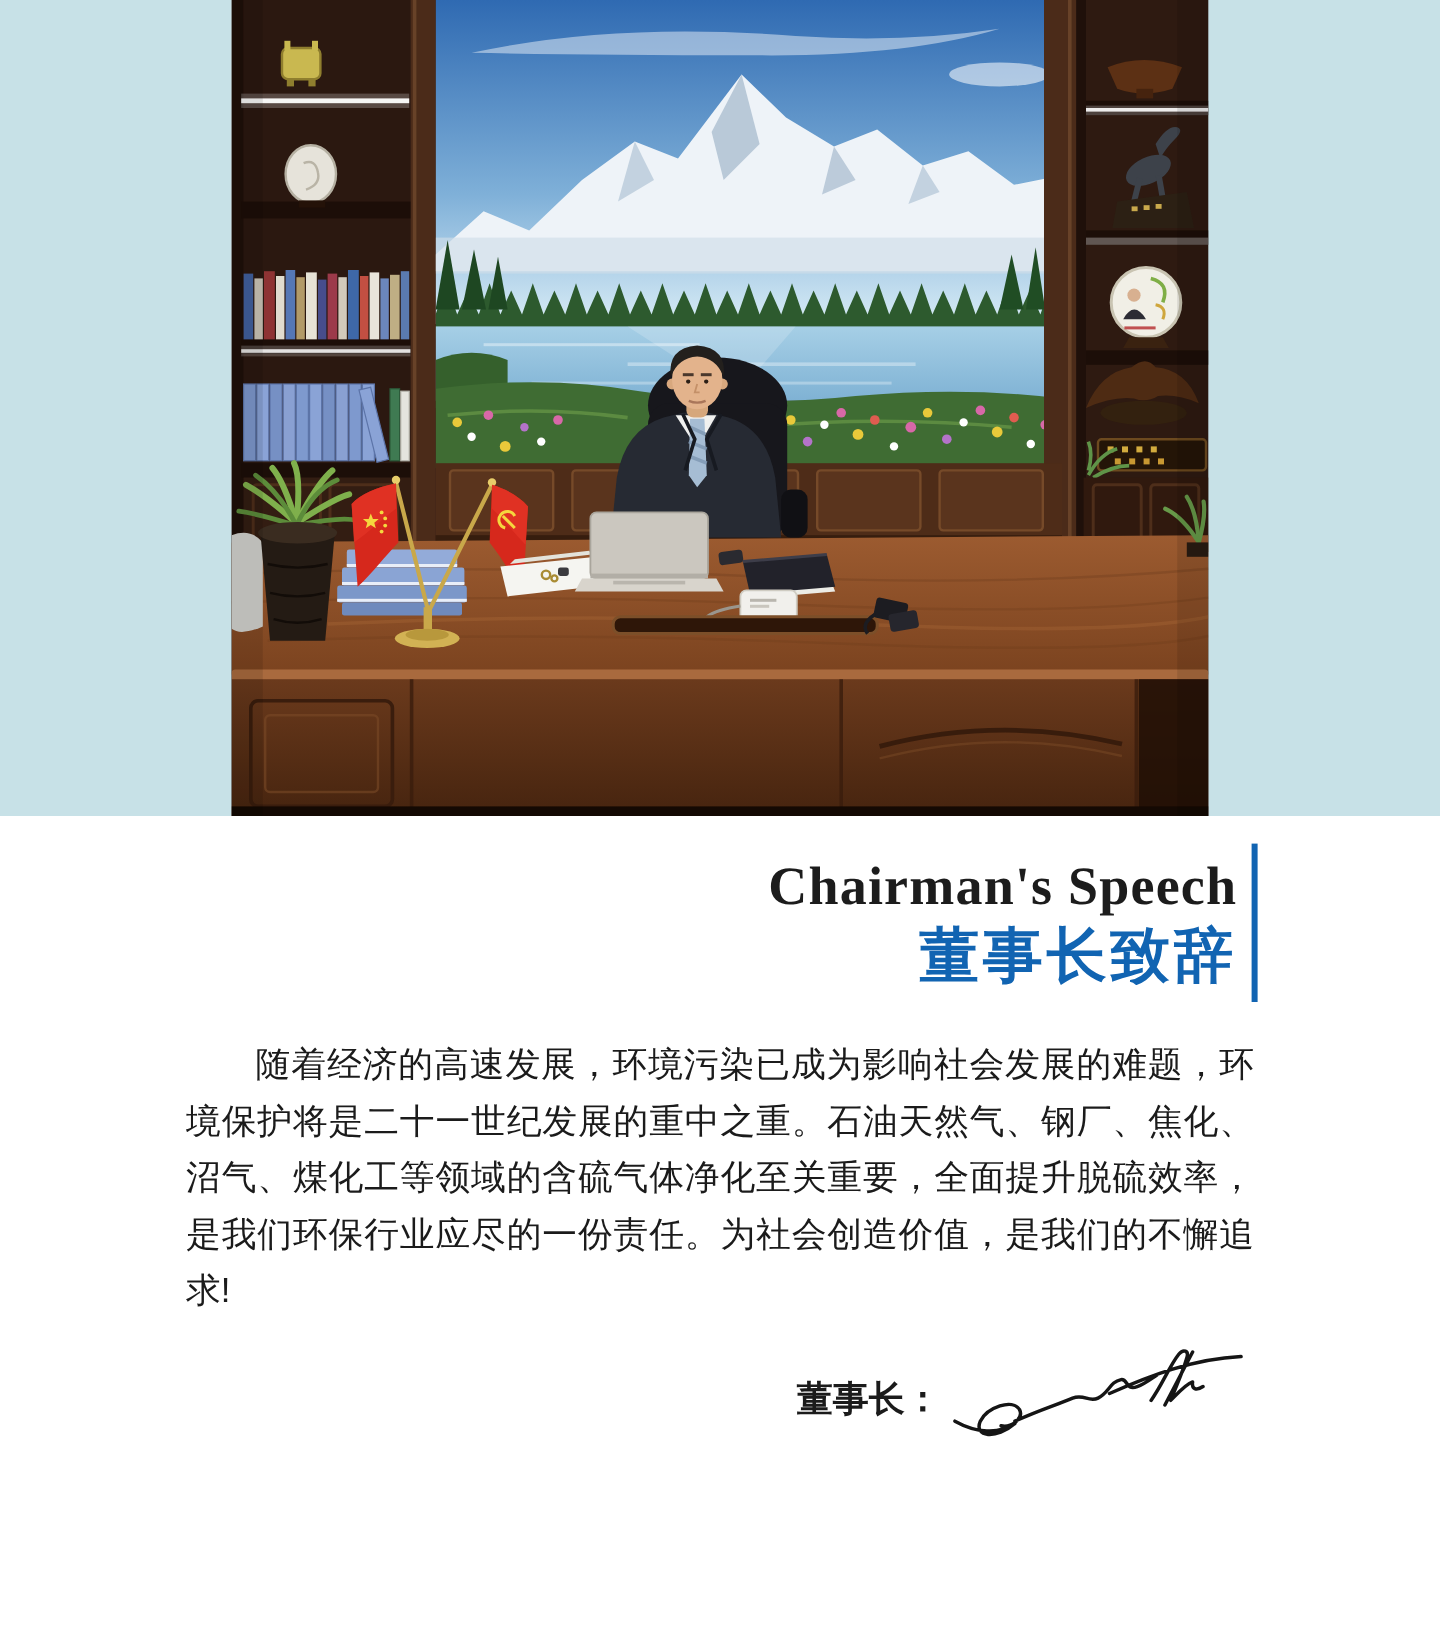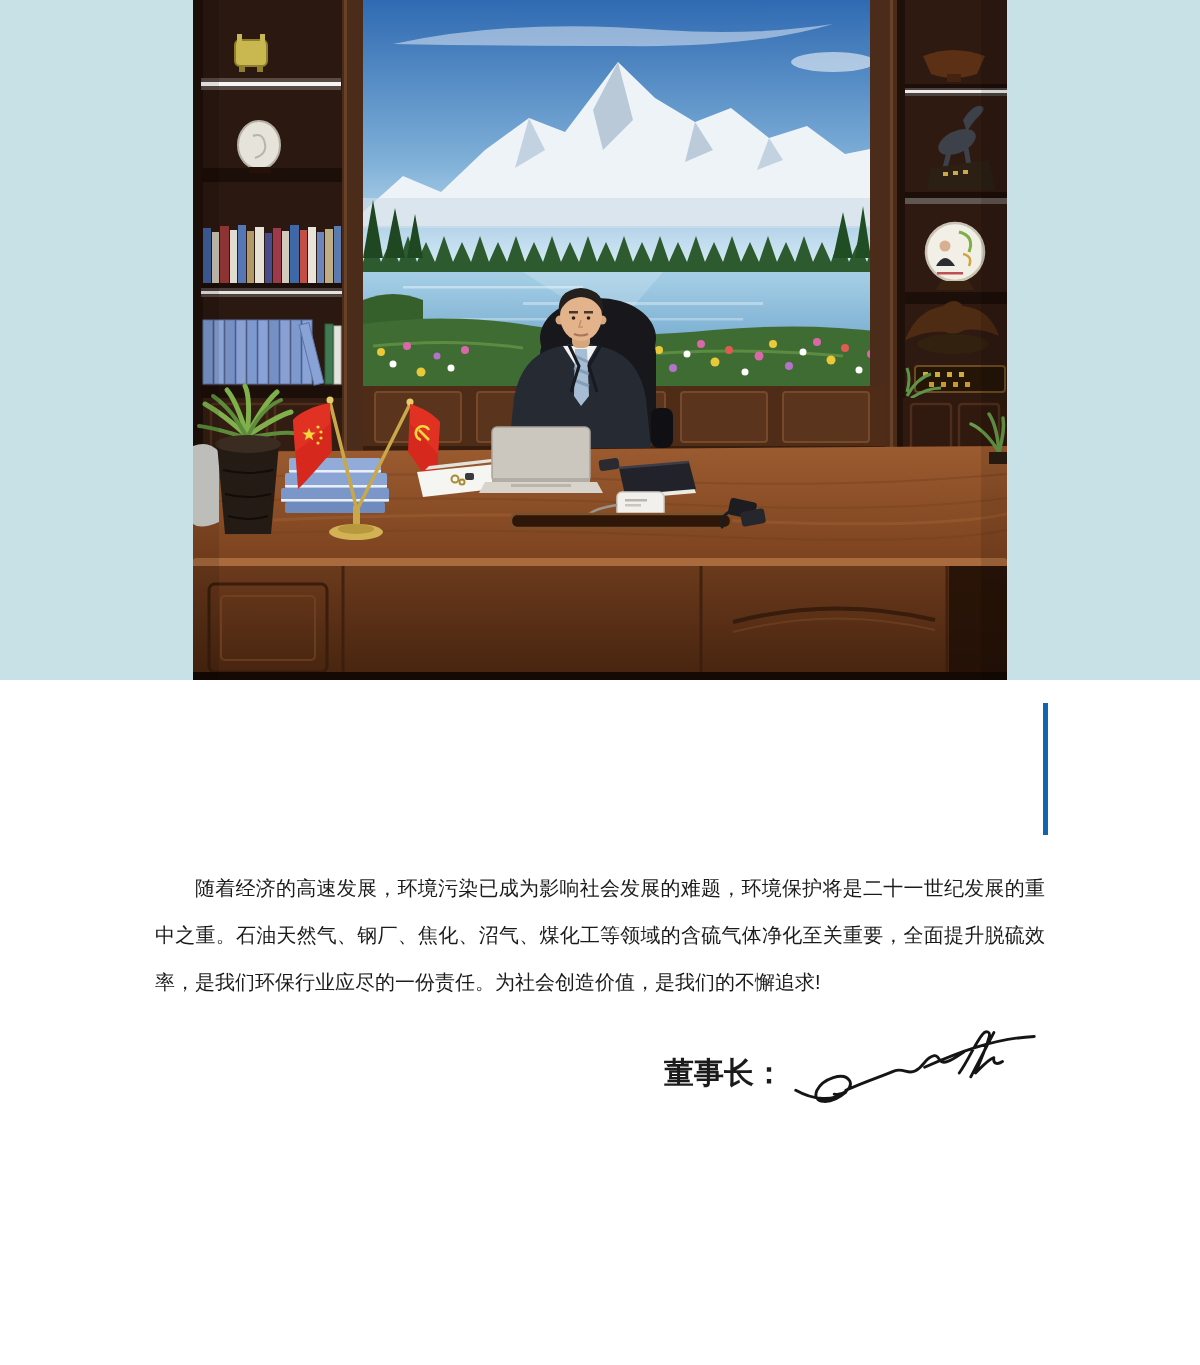--- a/index.html
+++ b/index.html
@@ -29,21 +29,21 @@
   .title-zh{
     font-size:50px;line-height:58px;font-weight:700;color:#1164b2;
     letter-spacing:3px;margin-top:4px;
   }
   .title-rule{
     width:5px;height:132px;background:#1164b2;margin-left:12px;flex:none;
   }
   
   .speech-body{
     margin:30px 155px 0 155px;
-    font-size:20px;line-height:47px;color:#1b1b1b;font-weight:500;
+    font-size:29px;line-height:47px;color:#1b1b1b;font-weight:500;
     text-align:justify;word-break:break-all;
   }
   .speech-body p{margin:0;text-indent:2em;}
   
   .sign-row{
     margin:22px 160px 0 0;
     display:flex;justify-content:flex-end;align-items:center;gap:6px;
   }
   .sign-label{font-size:30px;font-weight:600;color:#1b1b1b;line-height:90px;}
   .sign-svg{width:250px;height:90px;flex:none;}
@@ -401,20 +401,24 @@
           </g>
         </g>
 
         <rect x="0" y="0" width="26" height="680" fill="#000000" opacity="0.1"></rect>
         <rect x="788" y="0" width="26" height="680" fill="#000000" opacity="0.1"></rect>
       </svg>
     </div>
   </div>
 
   <div class="title-block">
+    <div class="title-lines">
+      <div class="title-en">Chairman's Speech</div>
+      <div class="title-zh">董事长致辞</div>
+    </div>
     <div class="title-rule"></div>
   </div>
 
   <div class="speech-body">
     <p>随着经济的高速发展，环境污染已成为影响社会发展的难题，环境保护将是二十一世纪发展的重中之重。石油天然气、钢厂、焦化、沼气、煤化工等领域的含硫气体净化至关重要，全面提升脱硫效率，是我们环保行业应尽的一份责任。为社会创造价值，是我们的不懈追求!</p>
   </div>
 
   <div class="sign-row">
     <span class="sign-label">董事长：</span>
     <svg class="sign-svg" viewBox="0 0 260 92" xmlns="http://www.w3.org/2000/svg">

